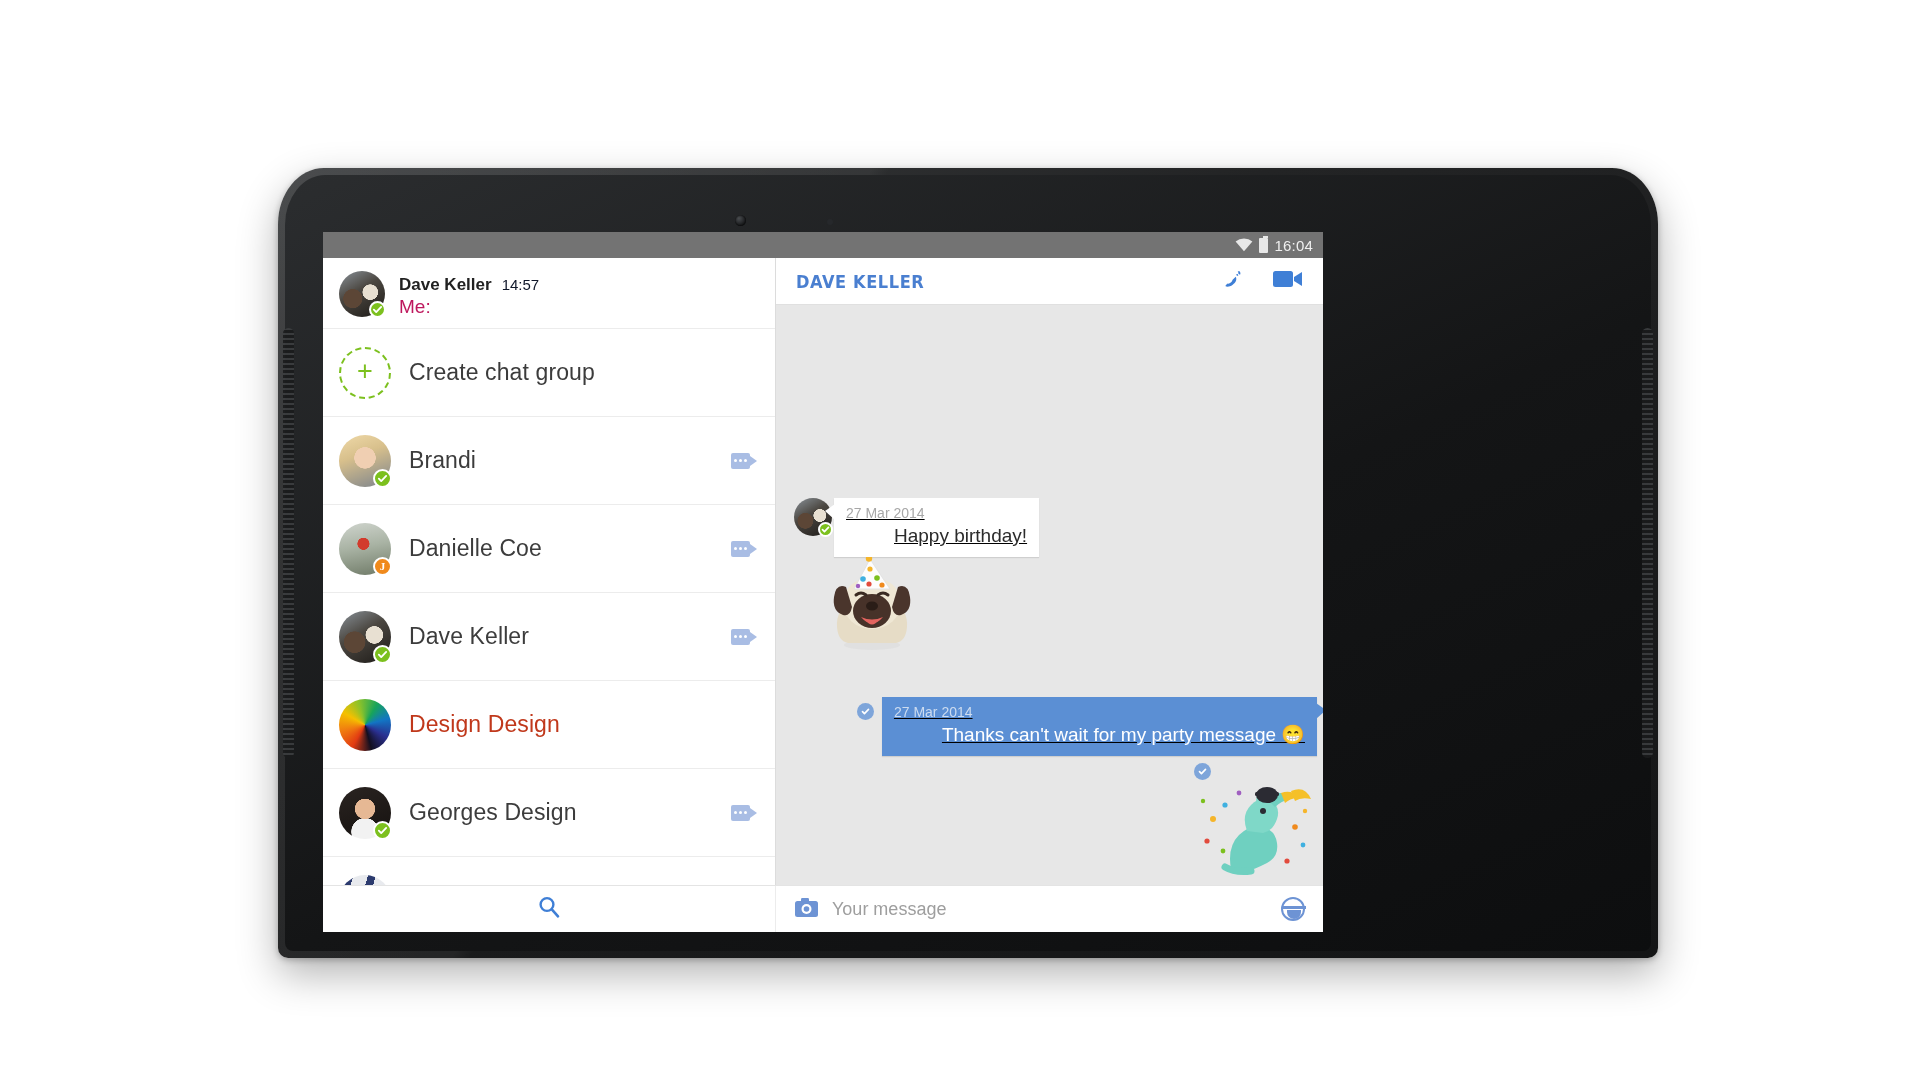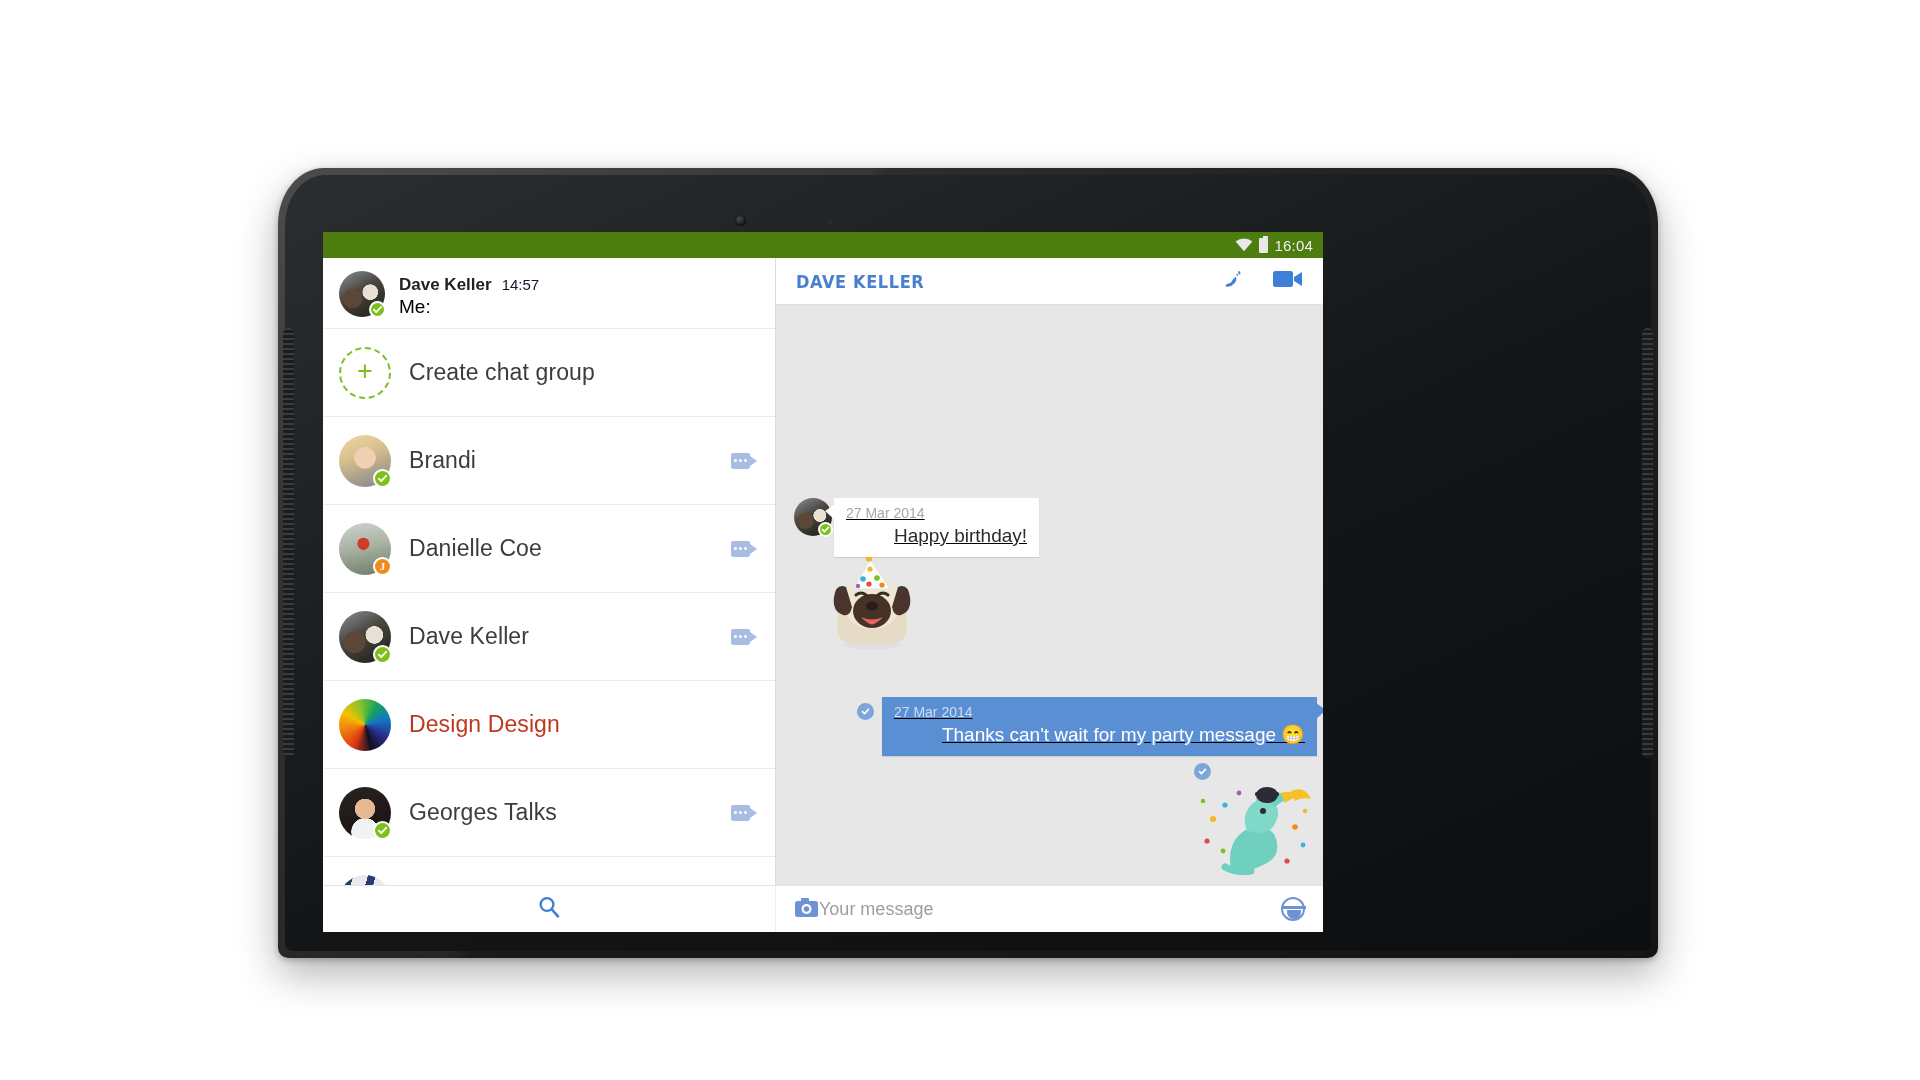--- a/index.html
+++ b/index.html
@@ -48,21 +48,21 @@
   #screen {
     position: absolute;
     left: 45px; top: 64px;
     width: 1000px; height: 700px;
     background: #e9e9e9;
     overflow: hidden;
   }
 
   
   #statusbar {
-    height: 26px; background: #4d7c0f;
+    height: 26px; background: #737373;
     display: flex; align-items: center; justify-content: flex-end;
     padding-right: 10px; gap: 6px;
     color: #e8e8e8; font-size: 15px;
   }
   #statusbar .sb-time { font-size: 15px; letter-spacing: .2px; color:#efefef; }
   .wifi-glyph { display:block; }
   .batt { width: 9px; height: 15px; border: 2px solid #e8e8e8; border-radius: 1px; position: relative; background:#e8e8e8;}
   .batt::before { content:""; position:absolute; left:2px; top:-4px; width:5px; height:2px; background:#e8e8e8; }
 
   
@@ -73,21 +73,21 @@
              overflow: hidden; position: relative; }
 
   .conv-header {
     display: flex; align-items: flex-start; gap: 14px;
     padding: 13px 16px 12px 16px; border-bottom: 1px solid #ececec; height: 71px;
   }
   .conv-header .meta { padding-top: 4px; }
   .conv-header .line1 { display:flex; align-items: baseline; gap: 10px; }
   .conv-header .name { font-size: 17px; font-weight: bold; color: #222; }
   .conv-header .time { font-size: 15px; color: #0f172a; }
-  .conv-header .snippet { font-size: 19px; color: #000000; margin-top: 1px; }
+  .conv-header .snippet { font-size: 19px; color: #be185d; margin-top: 1px; }
 
   .row {
     display: flex; align-items: center; gap: 18px;
     height: 88px; padding: 0 18px 0 16px;
     border-bottom: 1px solid #ececec; position: relative;
   }
   .row .label { font-size: 23px; color: #3c3c3c; flex: 1; letter-spacing: .1px; }
   .row .label.group { color: #c0381b; }
 
   
@@ -159,21 +159,21 @@
   
   .sticker { position: absolute; }
   #sticker-pug { left: 44px; top: 252px; width: 104px; height: 96px; }
   #sticker-dino { right: 10px; top: 470px; width: 118px; height: 104px; }
 
   
   #bottombar { height: 47px; background: #fff; display:flex; align-items:center;
                border-top: 1px solid #e4e4e4; }
   #search-zone { width: 453px; display:flex; align-items:center; justify-content:center;
                  border-right: 1px solid #ececec; height: 100%; }
-  #compose-zone { flex:1; display:flex; align-items:center; padding: 0 18px; height:100%; }
+  #compose-zone { flex:1; display:flex; align-items:center; gap: 13px; padding: 0 18px; height:100%; }
   #compose-input { flex:1; border:none; outline:none; font-size: 18px; color:#3c3c3c;
                    font-family:"Liberation Sans", sans-serif; background:transparent; }
   #compose-input::placeholder { color: #9e9e9e; }
 
   .smiley { width: 24px; height: 24px; border-radius: 50%; border: 2.5px solid #6d93d4;
             position: relative; background:#fff; }
   .smiley::before { content:""; position:absolute; left:-1px; top: 7px; width: 24px; height: 2.5px; background:#6d93d4;}
   .smiley::after  { content:""; position:absolute; left: 4px; top: 11px; width: 14px; height: 9px;
                     background:#6d93d4; border-radius: 0 0 8px 8px;}
 
@@ -314,21 +314,21 @@
               </div>
               <div class="row">
                 <div class="av">
                   <div class="pic p-georges"></div>
                   <div class="badge online">
                     <svg class="tick" viewBox="0 0 12 12">
                       <path d="M2 6.2 L4.6 8.8 L10 3.2" stroke="#fff" stroke-width="2" fill="none" stroke-linecap="round" stroke-linejoin="round"></path>
                     </svg>
                   </div>
                 </div>
-                <span class="label">Georges Talks</span>
+                <span class="label">Georges Design</span>
                 <span class="vid-ic">
                   <span class="body">
                     <i></i>
                     <i></i>
                     <i></i>
                   </span>
                   <span class="tri"></span>
                 </span>
               </div>
               <div class="row">

